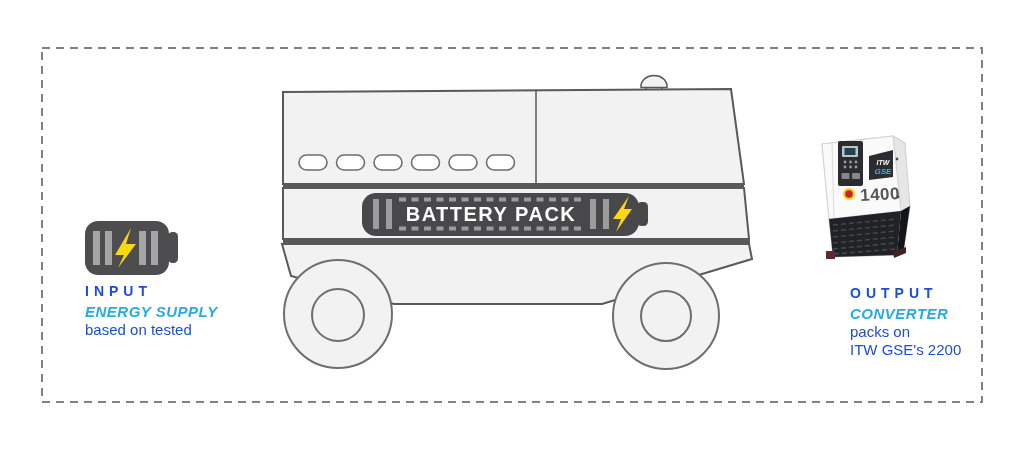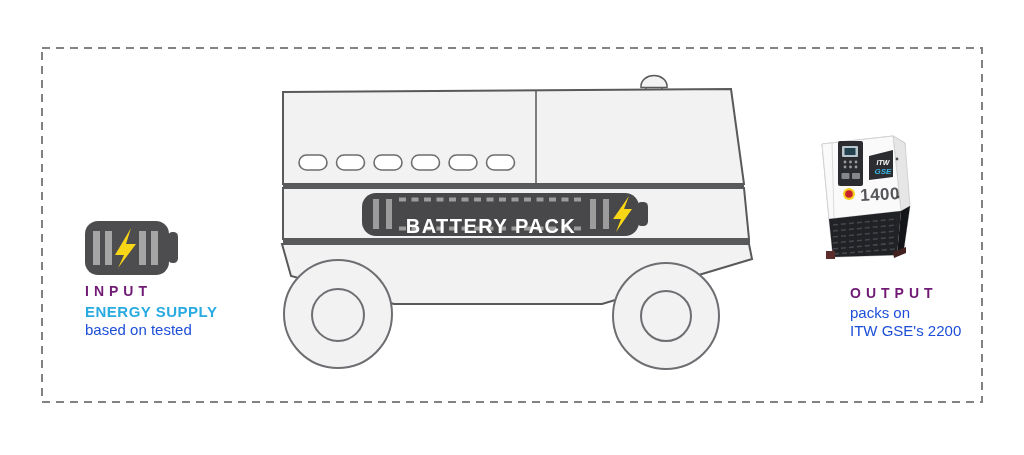--- a/index.html
+++ b/index.html
@@ -8,34 +8,34 @@
     width: 1024px;
     height: 455px;
     background: #ffffff;
     overflow: hidden;
     font-family: "Liberation Sans", sans-serif;
   }
   .scene-svg { position: absolute; left: 0; top: 0; }
   .abs { position: absolute; }
 
   .banner-label {
-    left: 397px; top: 208px; width: 188px; height: 37px;
+    left: 397px; top: 196px; width: 188px; height: 37px;
     display: flex; align-items: center; justify-content: center;
     color: #ffffff; font-weight: 700; font-size: 20px;
     letter-spacing: 1.5px; white-space: nowrap;
   }
 
   .info-block { white-space: nowrap; }
   .info-title {
     font-size: 14px; font-weight: 800; letter-spacing: 5px;
-    color: #701a75; line-height: 17px; margin-bottom: 2px;
+    color: #1d4ed8; line-height: 17px; margin-bottom: 2px;
   }
   .info-subtitle {
     font-size: 15px; font-weight: 800; letter-spacing: 0.5px;
-    color: #29abe2; line-height: 19px;
+    color: #29abe2; line-height: 19px; font-style: italic;
   }
   .info-line {
     font-size: 15px; font-weight: 400; color: #1d4ed8; line-height: 17.5px;
   }
   .input-block  { left: 85px;  top: 283px; }
   .output-block { left: 850px; top: 285px; }
 </style>
 </head>
 <body>
 
@@ -166,17 +166,18 @@
   <div class="abs banner-label">BATTERY PACK</div>
 
   <div class="abs info-block input-block">
     <div class="info-title">INPUT</div>
     <div class="info-subtitle">ENERGY SUPPLY</div>
     <div class="info-line">based on tested</div>
   </div>
 
   <div class="abs info-block output-block">
     <div class="info-title">OUTPUT</div>
+    <div class="info-subtitle">CONVERTER</div>
     <div class="info-line">packs on</div>
     <div class="info-line">ITW GSE's 2200</div>
   </div>
 
 </div>
 
 </body></html>

